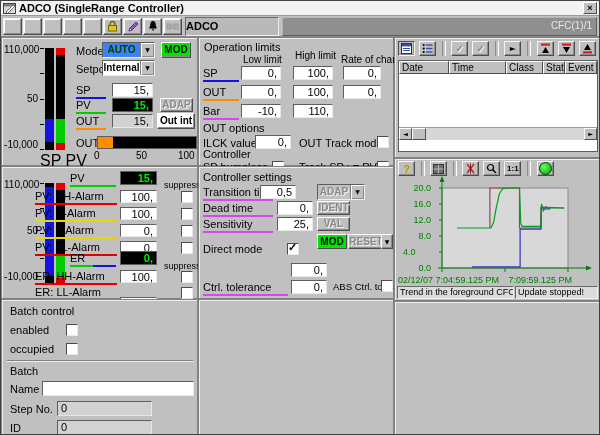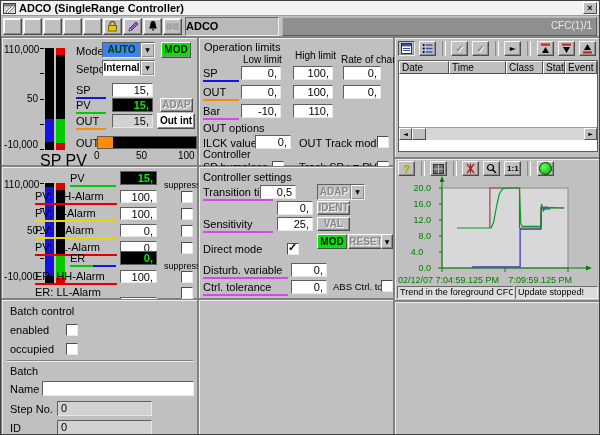--- a/index.html
+++ b/index.html
@@ -272,37 +272,37 @@
     <div class="panel" style="left:197px;top:129px;width:196px;height:133px">
       <div class="lbl" style="left:4px;top:4px">Controller settings</div>
 
       <div class="lbl" style="left:4px;top:19px"><span class="u uK" style="width:70px">Transition time</span></div>
       <div class="fld" style="left:61px;top:18px;width:36px">0,5</div>
       <div class="combo disabled" style="left:118px;top:17px;width:48px">
         <span class="val">ADAP</span>
         <span class="da">▼</span>
       </div>
 
+      <div class="lbl" style="left:4px;top:35px"><span class="u uK" style="width:70px">Dead time</span></div>
       <div class="fld" style="left:78px;top:34px;width:36px">0,</div>
       <button class="b3 dis" style="left:118px;top:34px;width:33px;height:14px">IDENT</button>
 
       <div class="lbl" style="left:4px;top:51px"><span class="u uK" style="width:70px">Sensitivity</span></div>
       <div class="fld" style="left:78px;top:50px;width:36px">25,</div>
       <button class="b3 dis" style="left:118px;top:50px;width:33px;height:14px">VAL</button>
 
       <button class="b3 green" style="left:118px;top:67px;width:30px;height:15px">MOD</button>
       <button class="b3 dis" style="left:149px;top:67px;width:36px;height:15px">RESET</button>
       <button class="b3" style="left:182px;top:67px;width:12px;height:15px;font-size:6px;font-family:'DejaVu Sans',sans-serif">▼</button>
 
       <div class="lbl" style="left:4px;top:76px">Direct mode</div>
       <div class="cb" style="left:88px;top:76px">
           <span>✓</span>
         </div>
 
-      <div class="lbl" style="left:4px;top:97px"><span class="u uK" style="width:85px">Disturb. variable</span></div>
       <div class="fld" style="left:92px;top:96px;width:36px">0,</div>
 
       <div class="lbl" style="left:4px;top:114px"><span class="u uK" style="width:85px">Ctrl. tolerance</span></div>
       <div class="fld" style="left:92px;top:113px;width:36px">0,</div>
       <div class="lbl" style="left:134px;top:114px;font-size:9.5px">ABS Ctrl. tolerance</div>
       <div class="cb" style="left:182px;top:113px"></div>
     </div>
 
     <div class="panel" style="left:197px;top:262px;width:196px;height:137px"></div>
 
@@ -409,21 +409,21 @@
         <span class="tsep"></span>
         <button class="ticon">
             <span class="greenball"></span>
           </button>
       </div>
 
       <div class="glab" style="left:8px;top:24px;width:28px;text-align:right">20.0</div>
       <div class="glab" style="left:8px;top:40px;width:28px;text-align:right">16.0</div>
       <div class="glab" style="left:8px;top:56px;width:28px;text-align:right">12.0</div>
       <div class="glab" style="left:8px;top:72px;width:28px;text-align:right">8.0</div>
-      <div class="glab" style="left:8px;top:88px;width:28px;text-align:center">4.0</div>
+      <div class="glab" style="left:8px;top:88px;width:28px;text-align:left">4.0</div>
       <div class="glab" style="left:8px;top:104px;width:28px;text-align:right">0.0</div>
 
       <svg class="abs" style="left:40px;top:14px" width="162" height="104" viewBox="0 0 162 104">
         <rect x="7" y="15" width="126" height="80" fill="#d8d8d8" stroke="#8a8a8a"></rect>
         <line x1="7" y1="8" x2="7" y2="95" stroke="#008000"></line>
         <polygon points="7,3 4.5,9 9.5,9" fill="#008000"></polygon>
         <line x1="3" y1="95" x2="152" y2="95" stroke="#008000"></line>
         <polygon points="157,95 151,92.5 151,97.5" fill="#008000"></polygon>
         <line x1="4" y1="15" x2="7" y2="15" stroke="#008000"></line>
           <line x1="4" y1="31" x2="7" y2="31" stroke="#008000"></line>

